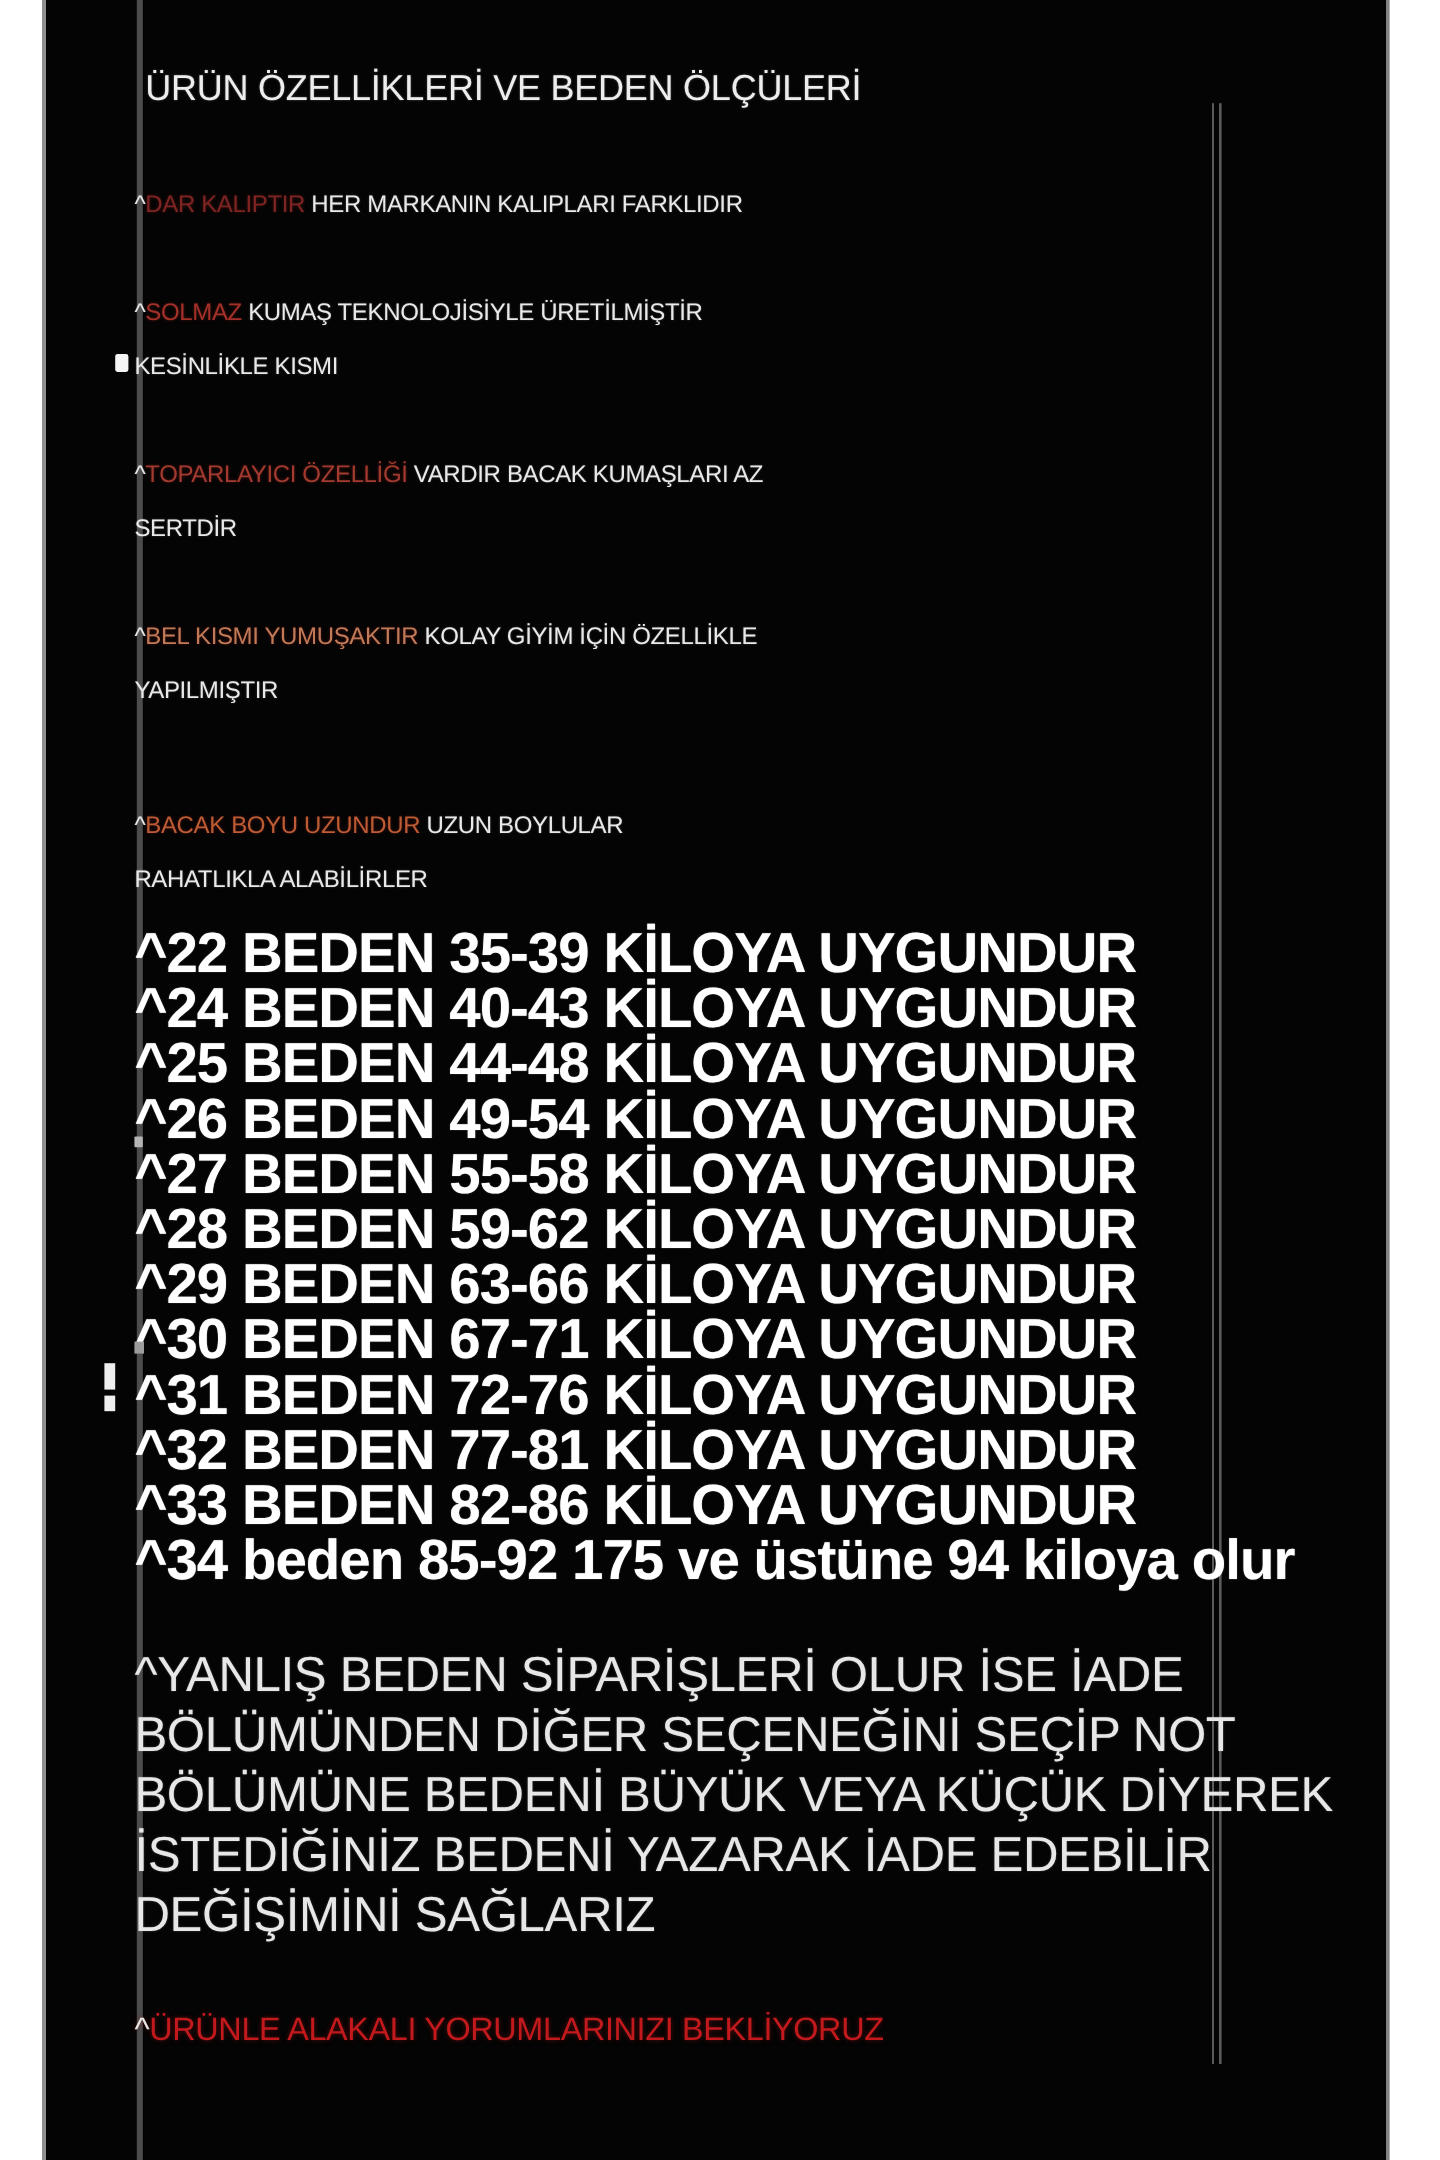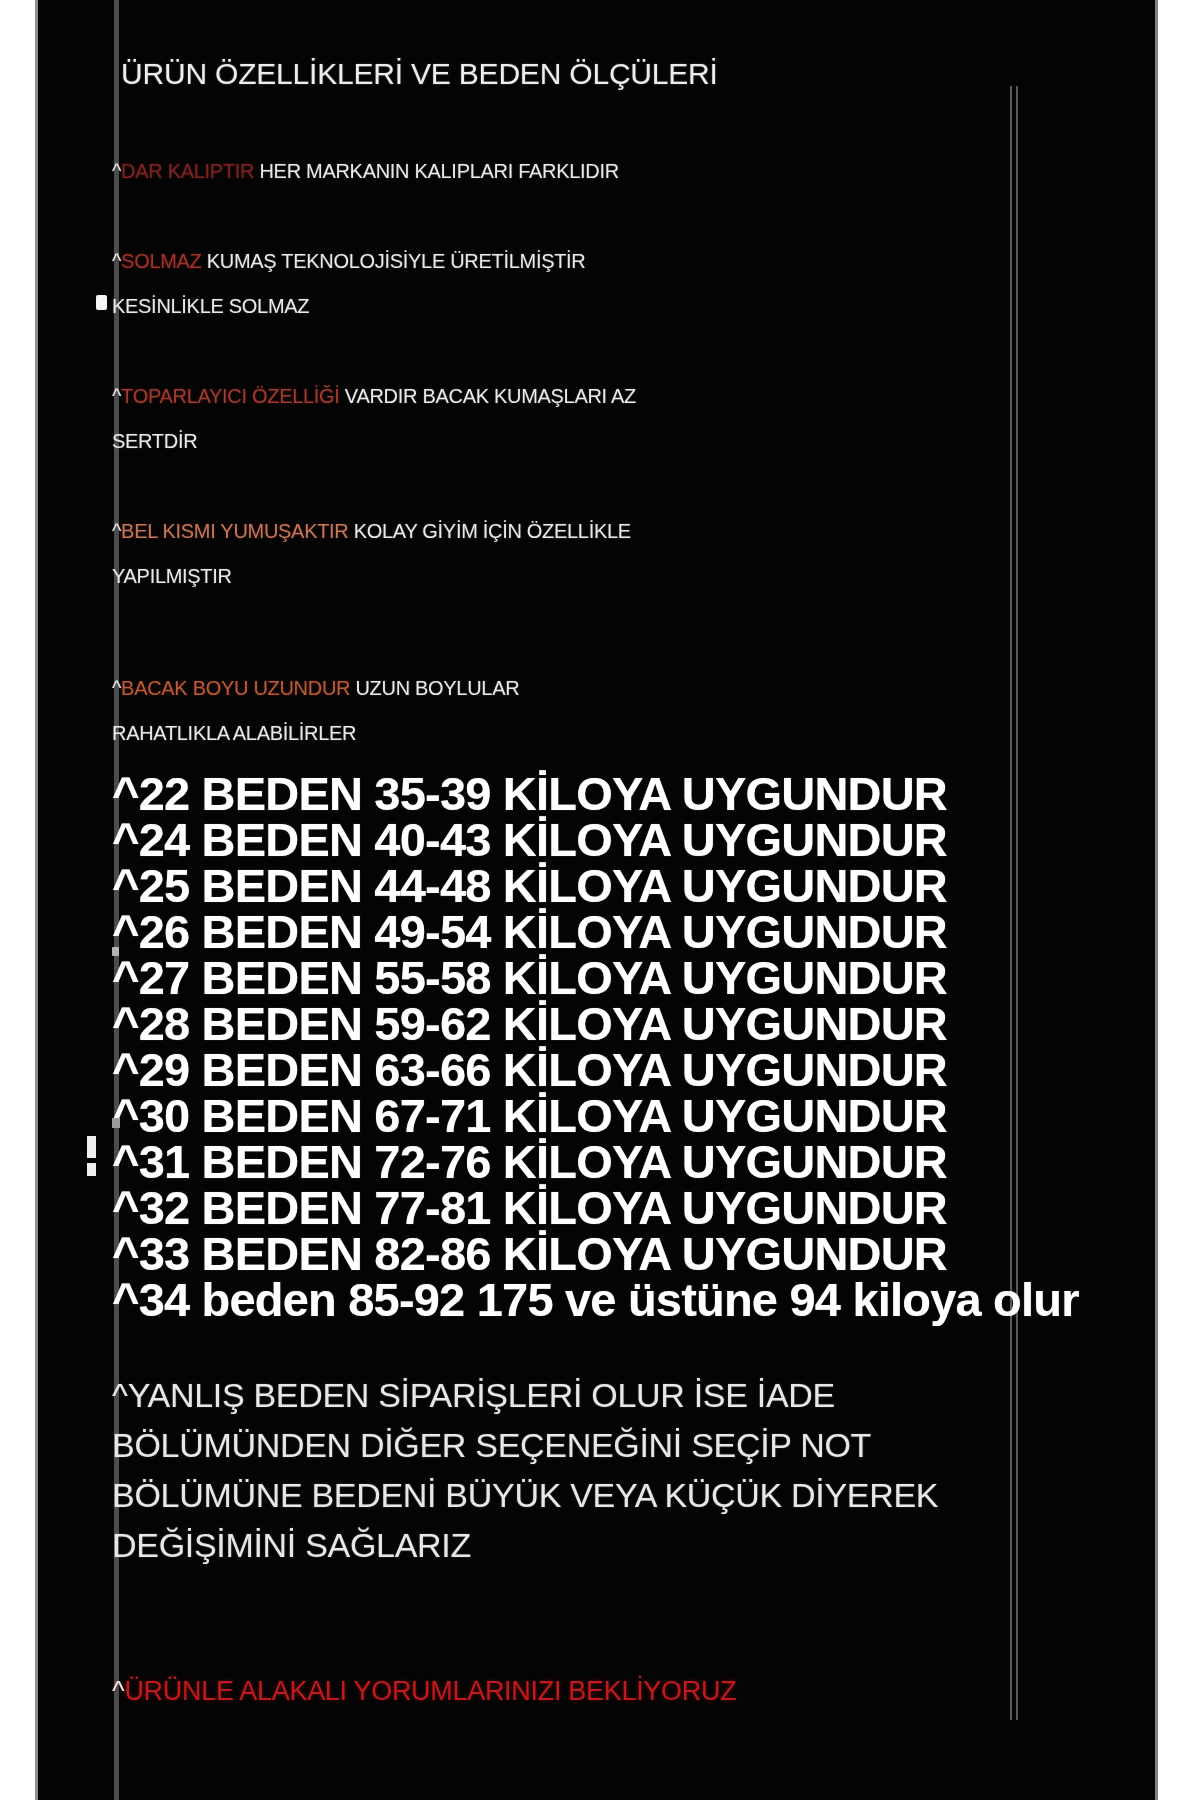--- a/index.html
+++ b/index.html
@@ -20,21 +20,21 @@
     left:121px;top:57px;font-size:30px;letter-spacing:-0.2px;color:#ededed;
     font-weight:400;margin:0;text-shadow:0 0 2px rgba(220,220,220,.35);
   }
   .feature{font-size:20px;line-height:45px;letter-spacing:-0.3px;
     text-shadow:0 0 2px rgba(200,200,200,.3);}
   .feature .hl{text-shadow:0 0 3px rgba(150,40,30,.45);}
   .caret{color:#e8e8e8;}
   .sizes{position:absolute;left:112px;top:771px;font-size:47px;font-weight:700;
     line-height:46px;letter-spacing:-0.8px;color:#ffffff;white-space:nowrap;
     text-shadow:0 0 1px rgba(255,255,255,.55);}
-  .policy{position:absolute;left:112px;top:1370px;font-size:34px;line-height:50px;
+  .policy{position:absolute;left:112px;top:1370px;font-size:41px;line-height:50px;
     letter-spacing:-0.3px;color:#e7e7e7;white-space:nowrap;
     text-shadow:0 0 2px rgba(210,210,210,.3);}
   .footer{position:absolute;left:112px;top:1676px;font-size:27px;letter-spacing:-0.3px;
     white-space:nowrap;text-shadow:0 0 4px rgba(170,20,20,.5);}
   .artifact{position:absolute;}
 </style>
 </head>
 <body>
 
 <div class="page">
@@ -45,21 +45,21 @@
   <div class="vline outer-right"></div>
 
   <h1 class="title txt">ÜRÜN ÖZELLİKLERİ VE BEDEN ÖLÇÜLERİ</h1>
 
   <div class="txt feature" style="top:149px">
     <span class="caret">^</span><span class="hl" style="color: rgb(126, 36, 35);">DAR KALIPTIR</span><span class="rest"> HER MARKANIN KALIPLARI FARKLIDIR</span>
   </div>
 
   <div class="txt feature" style="top:239px">
     <div><span class="caret">^</span><span class="hl" style="color: rgb(164, 49, 41);">SOLMAZ</span><span class="rest"> KUMAŞ TEKNOLOJİSİYLE ÜRETİLMİŞTİR</span></div>
-    <div>KESİNLİKLE SOLMAZ</div>
+    <div>KESİNLİKLE KISMI</div>
   </div>
 
   <div class="txt feature" style="top:374px">
     <div><span class="caret">^</span><span class="hl" style="color: rgb(162, 58, 47);">TOPARLAYICI ÖZELLİĞİ</span><span class="rest"> VARDIR BACAK KUMAŞLARI AZ</span></div>
     <div>SERTDİR</div>
   </div>
 
   <div class="txt feature" style="top:509px">
     <div><span class="caret">^</span><span class="hl" style="color: rgb(193, 122, 88);">BEL KISMI YUMUŞAKTIR</span><span class="rest"> KOLAY GİYİM İÇİN ÖZELLİKLE</span></div>
     <div>YAPILMIŞTIR</div>
@@ -82,20 +82,21 @@
     <div>^31 BEDEN 72-76 KİLOYA UYGUNDUR</div>
     <div>^32 BEDEN 77-81 KİLOYA UYGUNDUR</div>
     <div>^33 BEDEN 82-86 KİLOYA UYGUNDUR</div>
     <div>^34 beden 85-92 175 ve üstüne 94 kiloya olur</div>
   </div>
 
   <div class="policy">
     <div>^YANLIŞ BEDEN SİPARİŞLERİ OLUR İSE İADE</div>
     <div>BÖLÜMÜNDEN DİĞER SEÇENEĞİNİ SEÇİP NOT</div>
     <div>BÖLÜMÜNE BEDENİ BÜYÜK VEYA KÜÇÜK DİYEREK</div>
+    <div>İSTEDİĞİNİZ BEDENİ YAZARAK İADE EDEBİLİR</div>
     <div>DEĞİŞİMİNİ SAĞLARIZ</div>
   </div>
 
   <div class="footer">
     <span class="caret">^</span><span style="color: rgb(194, 25, 28);">ÜRÜNLE ALAKALI YORUMLARINIZI BEKLİYORUZ</span>
   </div>
 
   <div class="artifact" style="left:96px;top:295px;width:11px;height:15px;background:#f5f5f5;border-radius:2px;"></div>
   <div class="artifact" style="left:112px;top:947px;width:7px;height:9px;background:#b5b5b5;border-radius:1px;"></div>
   <div class="artifact" style="left:87px;top:1136px;width:9px;height:22px;background:#efefef;"></div>

